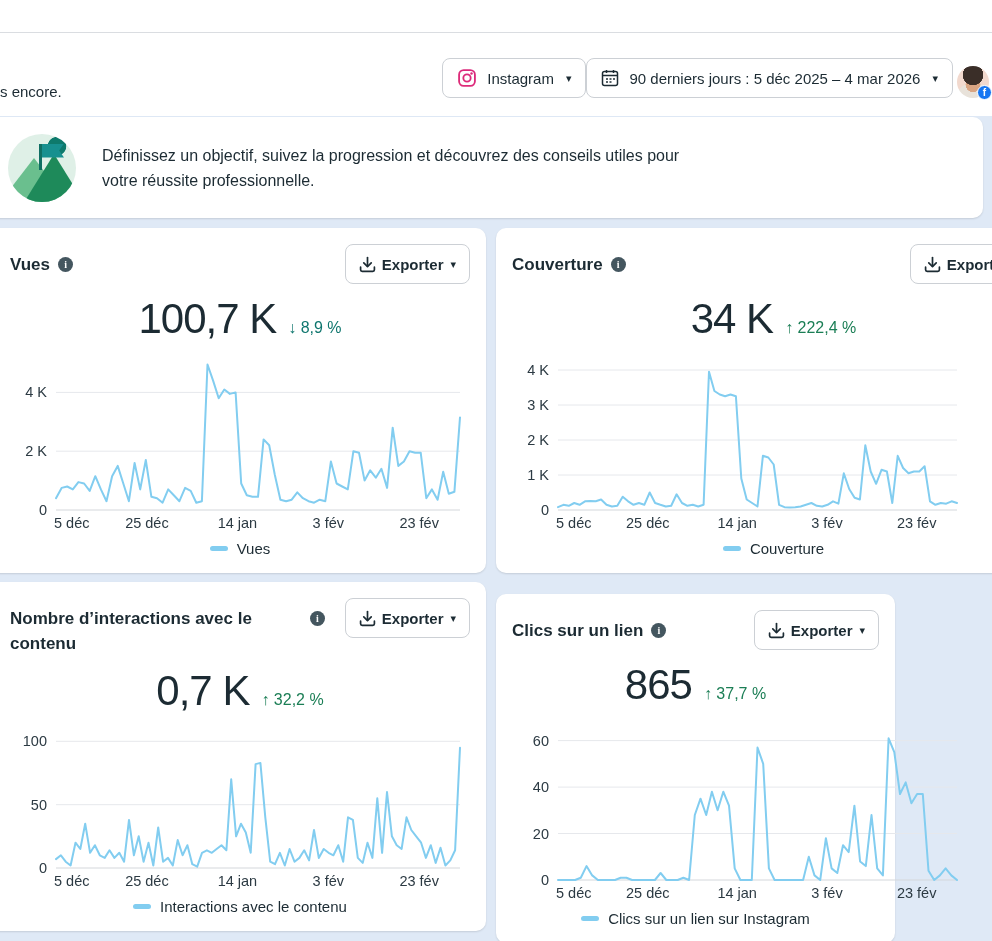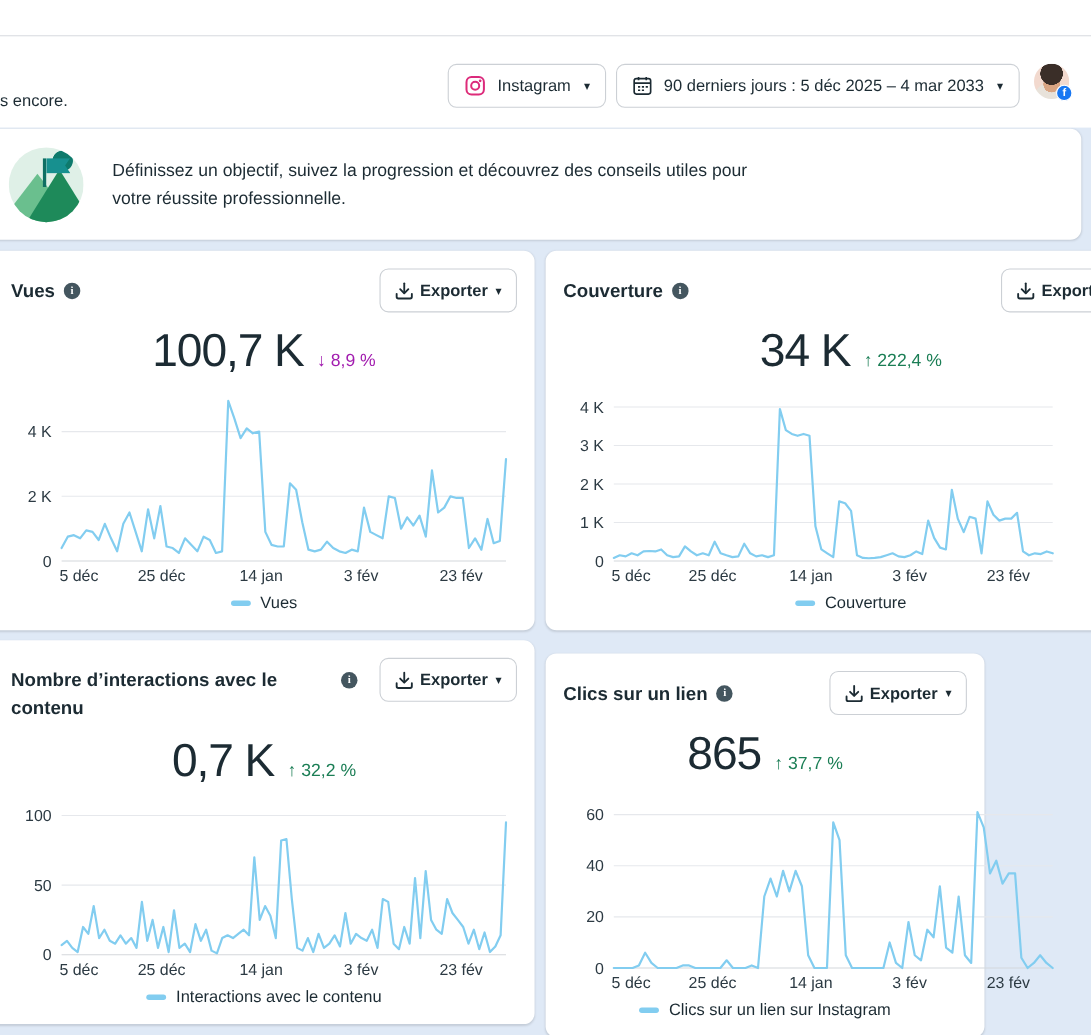--- a/index.html
+++ b/index.html
@@ -6,21 +6,21 @@
   html,body { margin:0; padding:0; }
   body {
     width: 992px; height: 941px; position: relative; overflow: hidden;
     font-family: "Liberation Sans", "DejaVu Sans", sans-serif;
     color: #1c2b33; background: #ffffff;
   }
   
   .top-strip { position:absolute; top:0; left:0; right:0; height:33px; background:#fff; border-bottom:1px solid #dadde1; }
   .header-row { position:absolute; top:34px; left:0; right:0; height:82px; background:#fff; }
   .cutoff-text { position:absolute; left:0px; top:49px; font-size:15px; color:#1c2b33; white-space:nowrap; }
-  .controls { position:absolute; right:20px; top:24px; display:flex; align-items:flex-start; gap:9px; }
+  .controls { position:absolute; right:3px; top:24px; display:flex; align-items:flex-end; }
   .pill-btn {
     display:flex; align-items:center; gap:10px; height:40px; padding:0 14px;
     background:#fff; border:1px solid #ccd0d5; border-radius:8px; cursor:pointer;
     font-size:15px; color:#1c2b33; font-family:inherit;
   }
   .pill-btn .caret { font-size:11px; color:#1c2b33; margin-left:2px; }
   .avatar-wrap { position:relative; width:32px; height:32px; margin-left:4px; cursor:pointer; }
   .avatar {
     width:32px; height:32px; border-radius:50%;
     background:
@@ -78,21 +78,21 @@
   }
   .export-btn {
     display:flex; align-items:center; gap:6px; height:40px; padding:0 13px; flex:0 0 auto;
     background:#fff; border:1px solid #ccd0d5; border-radius:8px; cursor:pointer;
     font-size:15px; font-weight:600; color:#1c2b33; font-family:inherit;
   }
   .export-btn .caret { font-size:11px; margin-left:1px; }
   .metric-row { display:flex; align-items:baseline; margin-top:12px;justify-content:center; }
   .metric-value { font-size:42px; font-weight:400; letter-spacing:-1px; color:#1c2b33; line-height:1.1; }
   .delta { font-size:16px; margin-left:12px; white-space:nowrap; }
-  .delta.down { color:#a21caf; }
+  .delta.down { color:#0f766e; }
   .delta.up { color:#1b7e55; }
   .chart { width:100%; margin-top:14px; flex:1 1 auto; min-height:120px; }
   .legend { display:flex; align-items:center; justify-content:center; gap:9px; height:30px; }
   .legend-marker { width:18px; height:5px; border-radius:3px; background:#82cdf0; }
   .legend-label { font-size:15px; color:#1c2b33; }
   svg text { font-family:"Liberation Sans","DejaVu Sans",sans-serif; }
 </style>
 </head>
 <body>
 
@@ -126,21 +126,21 @@
           <line x1="1.5" y1="6.5" x2="16.5" y2="6.5"></line>
           <line x1="5.5" y1="1" x2="5.5" y2="4"></line>
             <line x1="12.5" y1="1" x2="12.5" y2="4"></line>
           <line x1="5" y1="10" x2="7" y2="10"></line>
             <line x1="8.5" y1="10" x2="10.5" y2="10"></line>
             <line x1="12" y1="10" x2="14" y2="10"></line>
           <line x1="5" y1="13" x2="7" y2="13"></line>
             <line x1="8.5" y1="13" x2="10.5" y2="13"></line>
         </svg>
       </span>
-      <span>90 derniers jours : 5 déc 2025 – 4 mar 2033</span>
+      <span>90 derniers jours : 5 déc 2025 – 4 mar 2026</span>
       <span class="caret">▾</span>
     </button>
     <div class="avatar-wrap">
       <div class="avatar"></div>
       <div class="fb-badge">f</div>
     </div>
   </div>
 </div>
 
 <div class="content-bg"></div>

